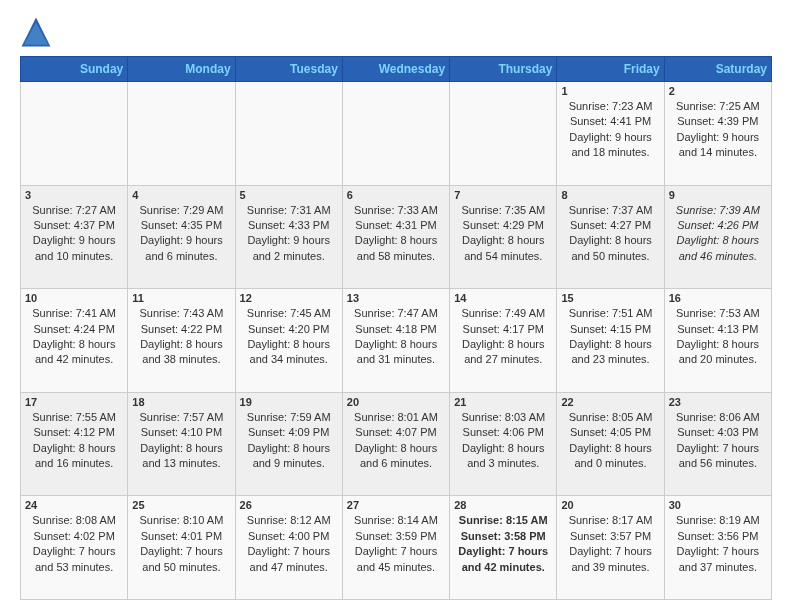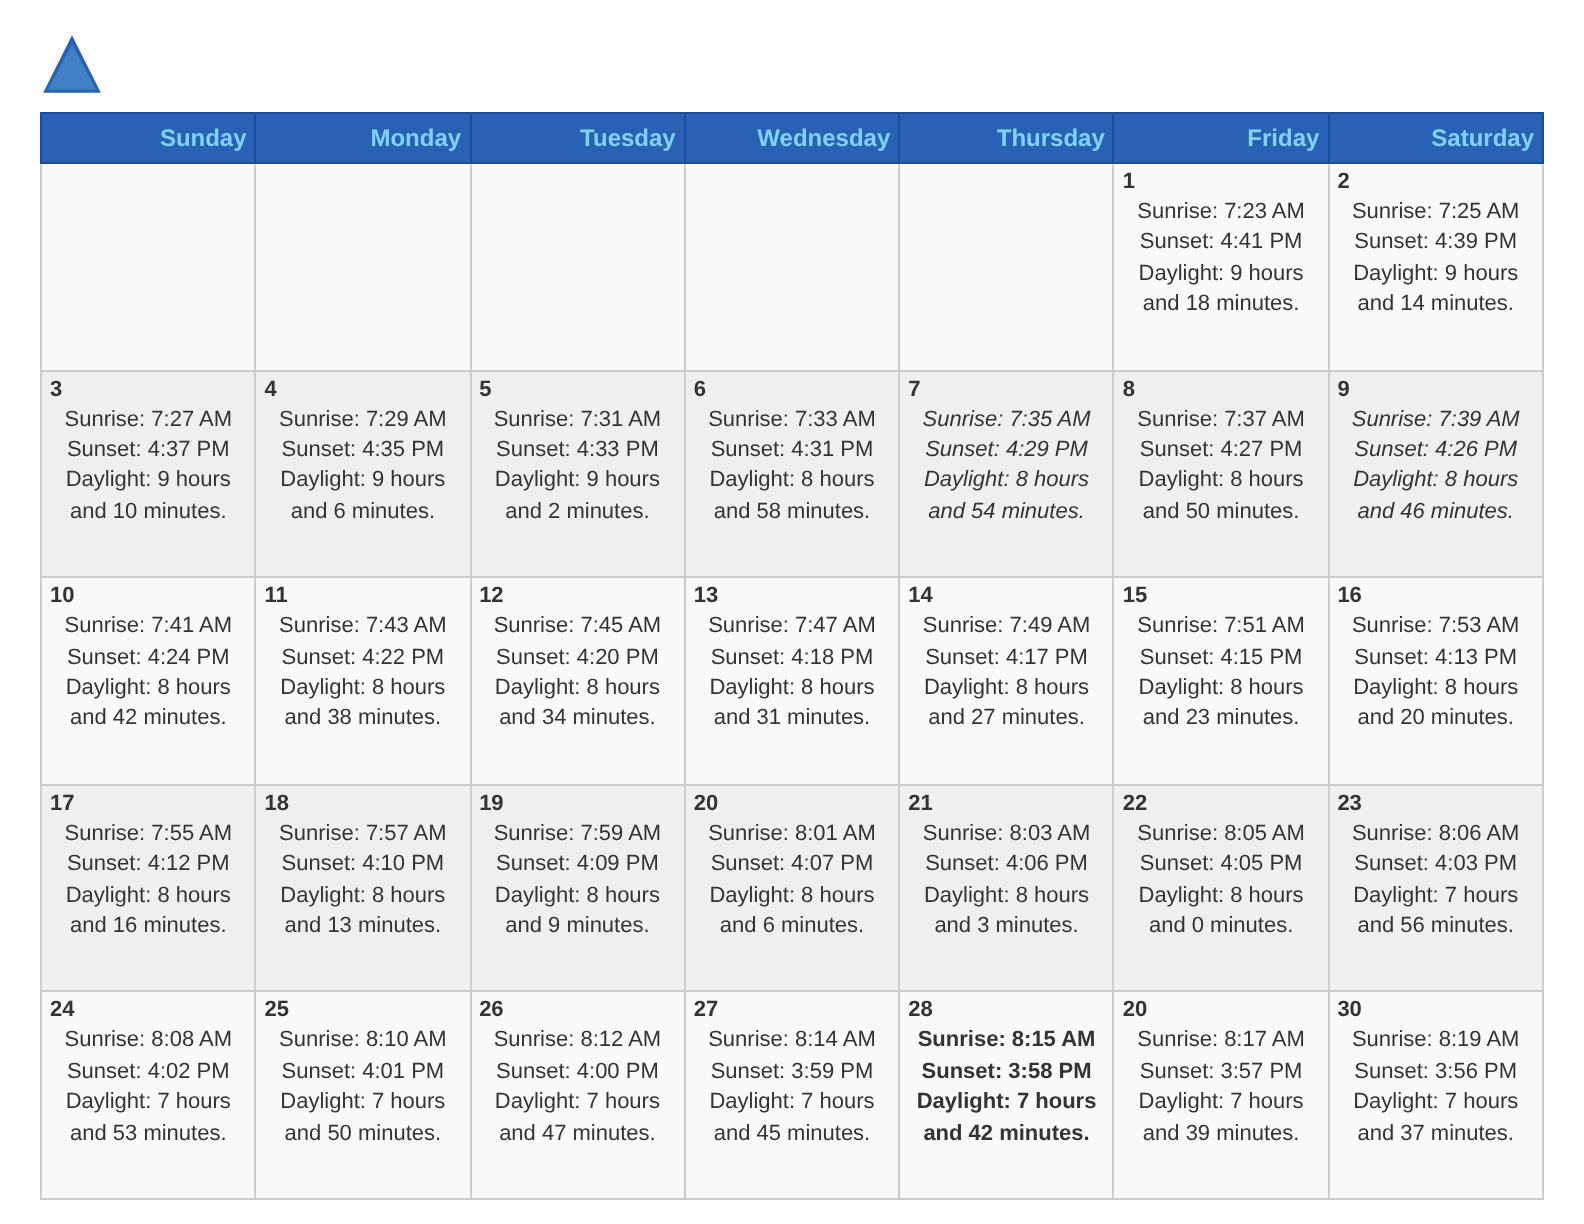--- a/index.html
+++ b/index.html
@@ -191,21 +191,21 @@
             </td>
             <td>
               <span class="day-num">6</span>
               <div class="day-info" style="white-space: pre-line;">Sunrise: 7:33 AM
 Sunset: 4:31 PM
 Daylight: 8 hours
 and 58 minutes.</div>
             </td>
             <td>
               <span class="day-num">7</span>
-              <div class="day-info" style="white-space: pre-line; font-style: italic;">Sunrise: 7:35 AM
+              <div class="day-info" style="white-space: pre-line;">Sunrise: 7:35 AM
 Sunset: 4:29 PM
 Daylight: 8 hours
 and 54 minutes.</div>
             </td>
             <td>
               <span class="day-num">8</span>
               <div class="day-info" style="white-space: pre-line;">Sunrise: 7:37 AM
 Sunset: 4:27 PM
 Daylight: 8 hours
 and 50 minutes.</div>

